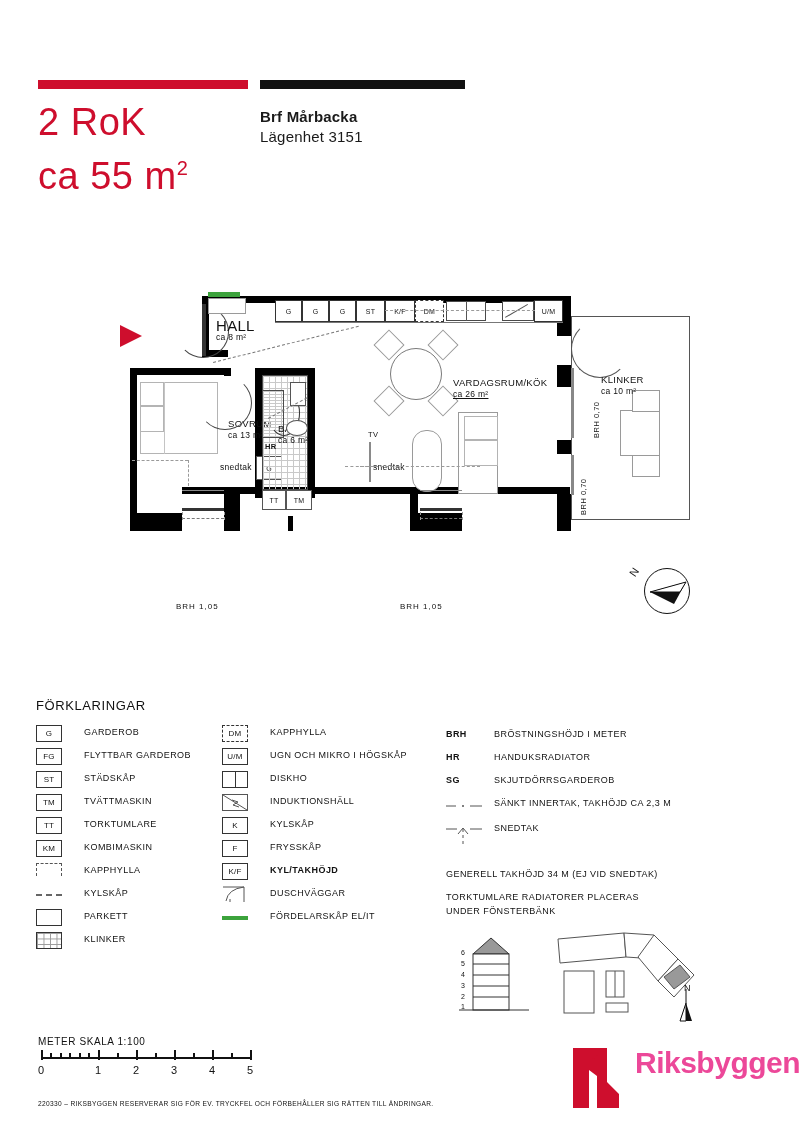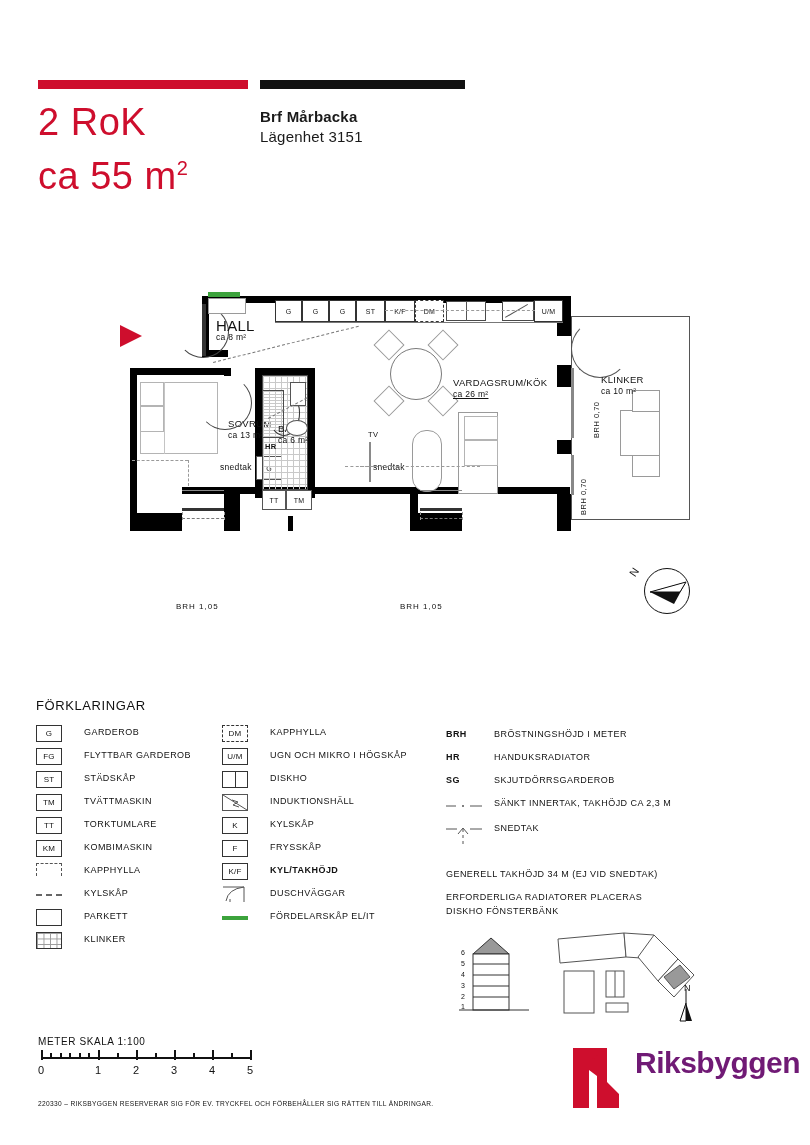--- a/index.html
+++ b/index.html
@@ -88,21 +88,21 @@
   
   #scale-caption{left:38px;top:1036px;font-size:10px;letter-spacing:.6px;color:#111;}
   #scale-axis{left:41px;top:1057px;width:192px;height:2px;background:#111;}
   .stick{position:absolute;width:1.5px;background:#111;}
   .snum{position:absolute;font-size:11px;color:#111;}
   #footer-disclaimer{left:38px;top:1100px;font-size:6.6px;letter-spacing:.35px;color:#111;}
 
   
   #logo{left:567px;top:1038px;width:215px;height:80px;}
   #logo-word{position:absolute;left:68px;top:8px;font-size:30px;font-weight:bold;
-             color:#701a75;letter-spacing:-.5px;}
+             color:#ec4899;letter-spacing:-.5px;}
   #logo-tag{position:absolute;left:80px;top:44px;font-size:16px;color:#111;
             font-family:"DejaVu Serif",serif;font-style:italic;letter-spacing:.4px;}
 </style>
 </head>
 <body>
 
 <div class="abs" id="header-left-rule"></div>
 <div class="abs" id="header-right-rule"></div>
 <div class="abs" id="title-rok">2 RoK</div>
 <div class="abs" id="title-area"><span>ca 55 m</span><sup>2</sup></div>
@@ -404,22 +404,22 @@
       <line x1="0" y1="6" x2="11" y2="6" stroke="#555"></line>
       <line x1="24" y1="6" x2="36" y2="6" stroke="#555"></line>
       <line x1="17" y1="6" x2="17" y2="24" stroke="#555" stroke-dasharray="3,3"></line>
       <polyline points="12,11 17,5 22,11" fill="none" stroke="#555"></polyline>
     </svg>
   </div>
   <div class="lglabel" style="left:48px;top:0px;">SNEDTAK</div>
 </div>
 
 <div class="note abs" id="note-ceiling">GENERELL TAKHÖJD 34 M (EJ VID SNEDTAK)</div>
-<div class="note abs" id="note-rad1">ERFORDERLIGA RADIATORER PLACERAS</div>
-<div class="note abs" id="note-rad2">DISKHO FÖNSTERBÄNK</div>
+<div class="note abs" id="note-rad1">TORKTUMLARE RADIATORER PLACERAS</div>
+<div class="note abs" id="note-rad2">UNDER FÖNSTERBÄNK</div>
 
 <div class="abs" id="section-diagram">
   <svg width="80" height="90">
     <polygon points="18,24 36,8 54,24" fill="#999" stroke="#333"></polygon>
     <rect x="18" y="24" width="36" height="56" fill="#fff" stroke="#333"></rect>
     <line x1="18" y1="34" x2="54" y2="34" stroke="#333"></line>
     <line x1="18" y1="45" x2="54" y2="45" stroke="#333"></line>
     <line x1="18" y1="56" x2="54" y2="56" stroke="#333"></line>
     <line x1="18" y1="67" x2="54" y2="67" stroke="#333"></line>
     <line x1="4" y1="80" x2="74" y2="80" stroke="#333"></line>

